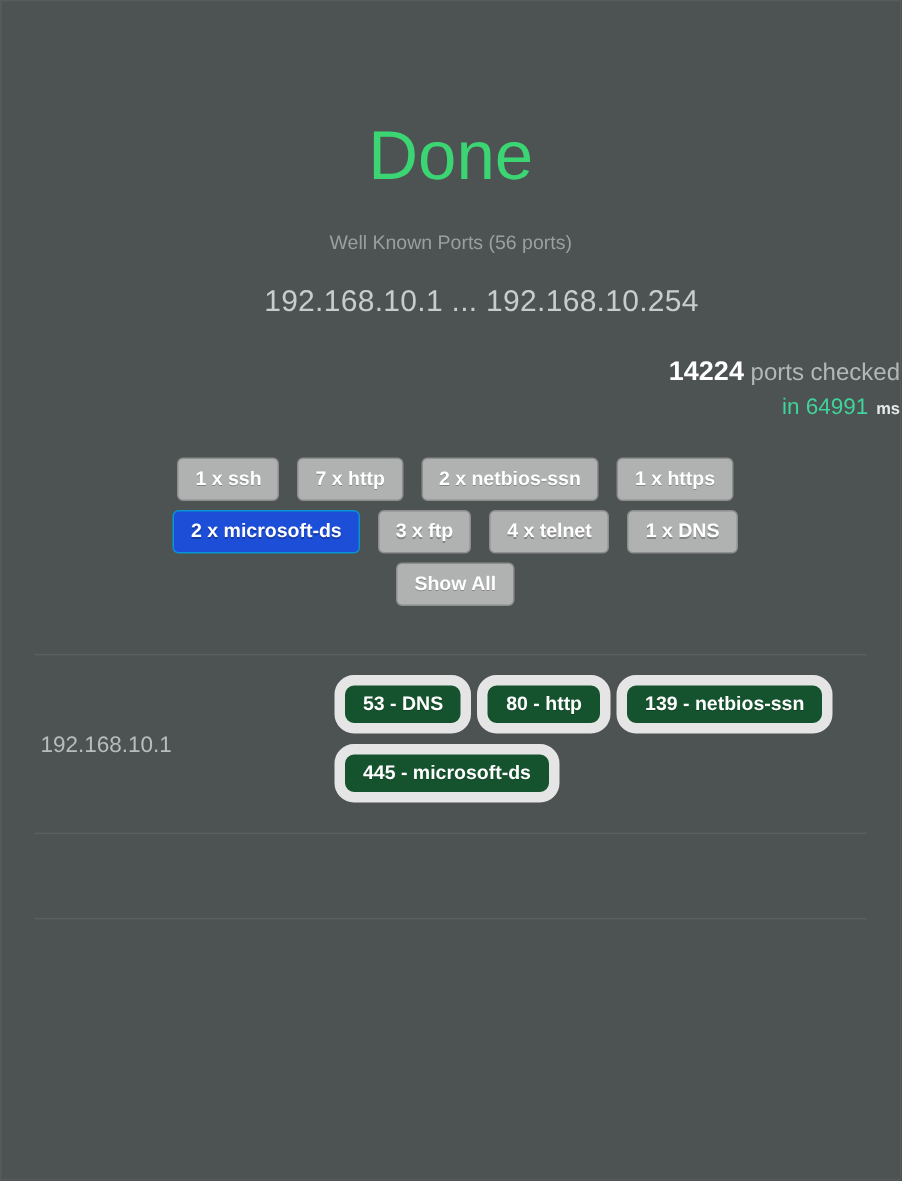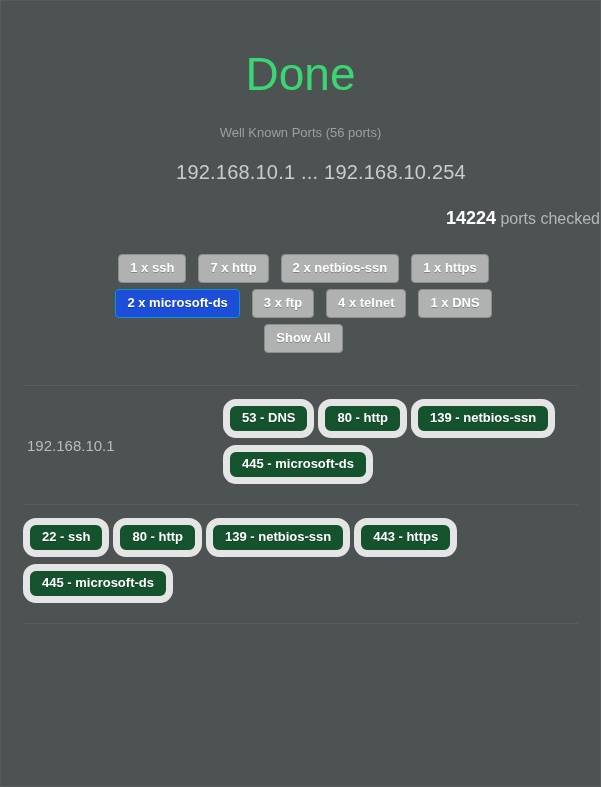--- a/index.html
+++ b/index.html
@@ -28,21 +28,21 @@
   }
 
   
   .status-title {
     text-align: center;
     color: #3bd673;
     font-size: 46px;
     font-weight: normal;
     line-height: 1;
     margin: 0;
-    padding-top: 50px;
+    padding-top: 79px;
     letter-spacing: 0px;
   }
   .scan-profile {
     text-align: center;
     color: #9b9f9f;
     font-size: 13px;
     margin-top: 28px;
   }
   .ip-range {
     text-align: center;
@@ -171,27 +171,31 @@
 
   <div class="scan-profile">Well Known Ports (56 ports)</div>
 
   <div class="ip-range">192.168.10.1 ... 192.168.10.254</div>
 
   <div class="stats">
     <div class="stat-line-1">
       <span class="num">14224</span>
       <span>ports checked</span>
     </div>
+    <div class="stat-line-2">
+      <span>in</span>
+      <span>64991</span>
+      <span class="ms">ms</span>
+    </div>
   </div>
 
   <div class="filters" id="filters"><span class="filter-badge">1 x ssh</span><span class="filter-badge">7 x http</span><span class="filter-badge">2 x netbios-ssn</span><span class="filter-badge">1 x https</span><span class="filter-badge active">2 x microsoft-ds</span><span class="filter-badge">3 x ftp</span><span class="filter-badge">4 x telnet</span><span class="filter-badge">1 x DNS</span><span class="filter-badge">Show All</span></div>
 
   <div class="hosts" id="hosts">
       <div class="host-row">
         <div class="host-ip">192.168.10.1</div>
         <div class="host-ports"><span class="port-pill">53 - DNS</span><span class="port-pill">80 - http</span><span class="port-pill">139 - netbios-ssn</span><span class="port-pill">445 - microsoft-ds</span></div>
       </div>
       <div class="host-row">
-        <div class="host-ports"><span class="port-pill">22 - ssh</span><span class="port-pill">80 - http</span><span class="port-pill">139 - netbios-ssn</span><span class="port-pill">443 - https</span><span class="port-pill">445 - microsoft-ds</span></div>
       </div>
     </div>
 
 </div>
 
 </body></html>

